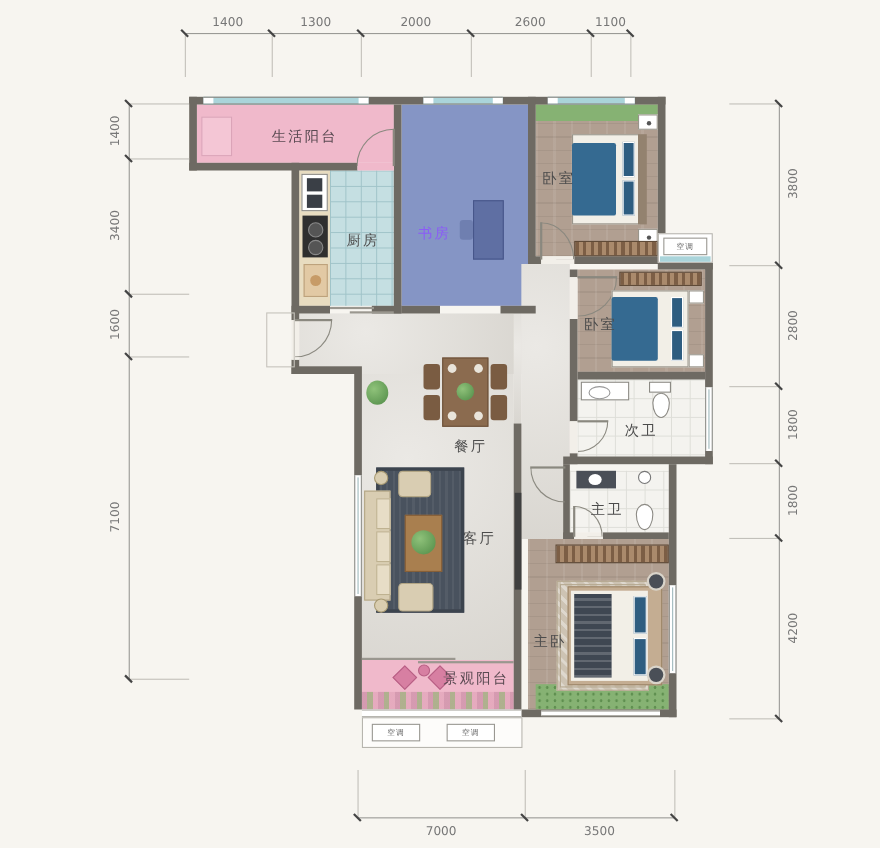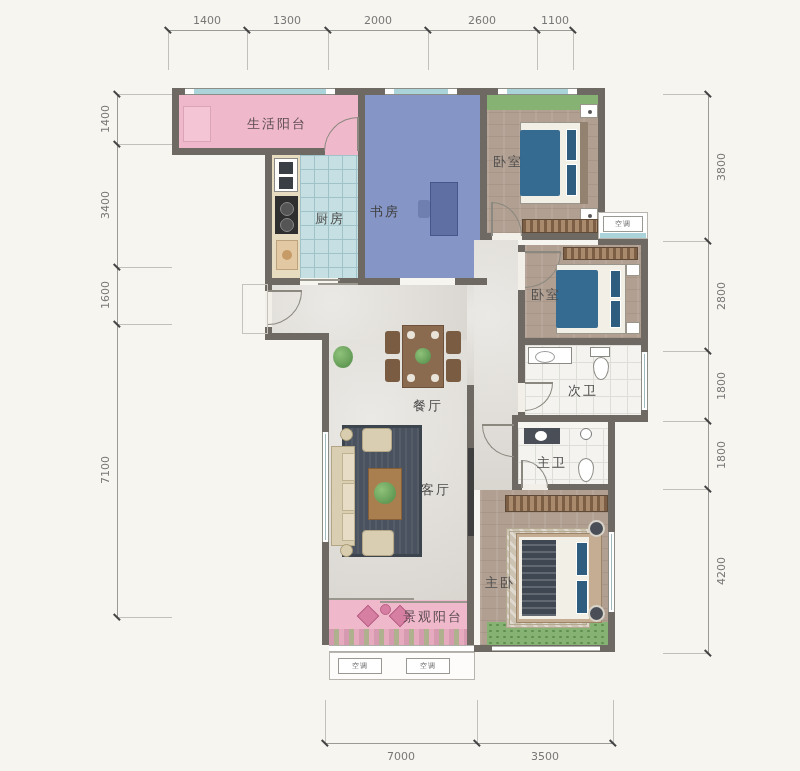--- a/index.html
+++ b/index.html
@@ -234,21 +234,21 @@
   <div class="acout" style="left:329px;top:652px;width:146px;height:28px;background:#fdfcfa;"></div>
   <div class="acbox" style="left:338px;top:658px;width:44px;height:16px;">
       <span>空调</span>
     </div>
   <div class="acbox" style="left:406px;top:658px;width:44px;height:16px;">
       <span>空调</span>
     </div>
 
   <span class="lbl onpink" style="left:277px;top:124px;">生活阳台</span>
   <span class="lbl" style="left:330px;top:219px;">厨房</span>
-  <span class="lbl" style="left:385px;top:212px;color:#404040;">书房</span>
+  <span class="lbl" style="left:395px;top:212px;color:#8b5cf6;">书房</span>
   <span class="lbl" style="left:508px;top:162px;">卧室</span>
   <span class="lbl" style="left:546px;top:295px;">卧室</span>
   <span class="lbl" style="left:583px;top:391px;">次卫</span>
   <span class="lbl" style="left:552px;top:463px;">主卫</span>
   <span class="lbl" style="left:428px;top:406px;">餐厅</span>
   <span class="lbl" style="left:436px;top:490px;">客厅</span>
   <span class="lbl" style="left:500px;top:583px;">主卧</span>
   <span class="lbl onpink" style="left:433px;top:617px;">景观阳台</span>
 
   <div class="dline" style="left:168px;top:30px;width:405px;height:1px;"></div>

